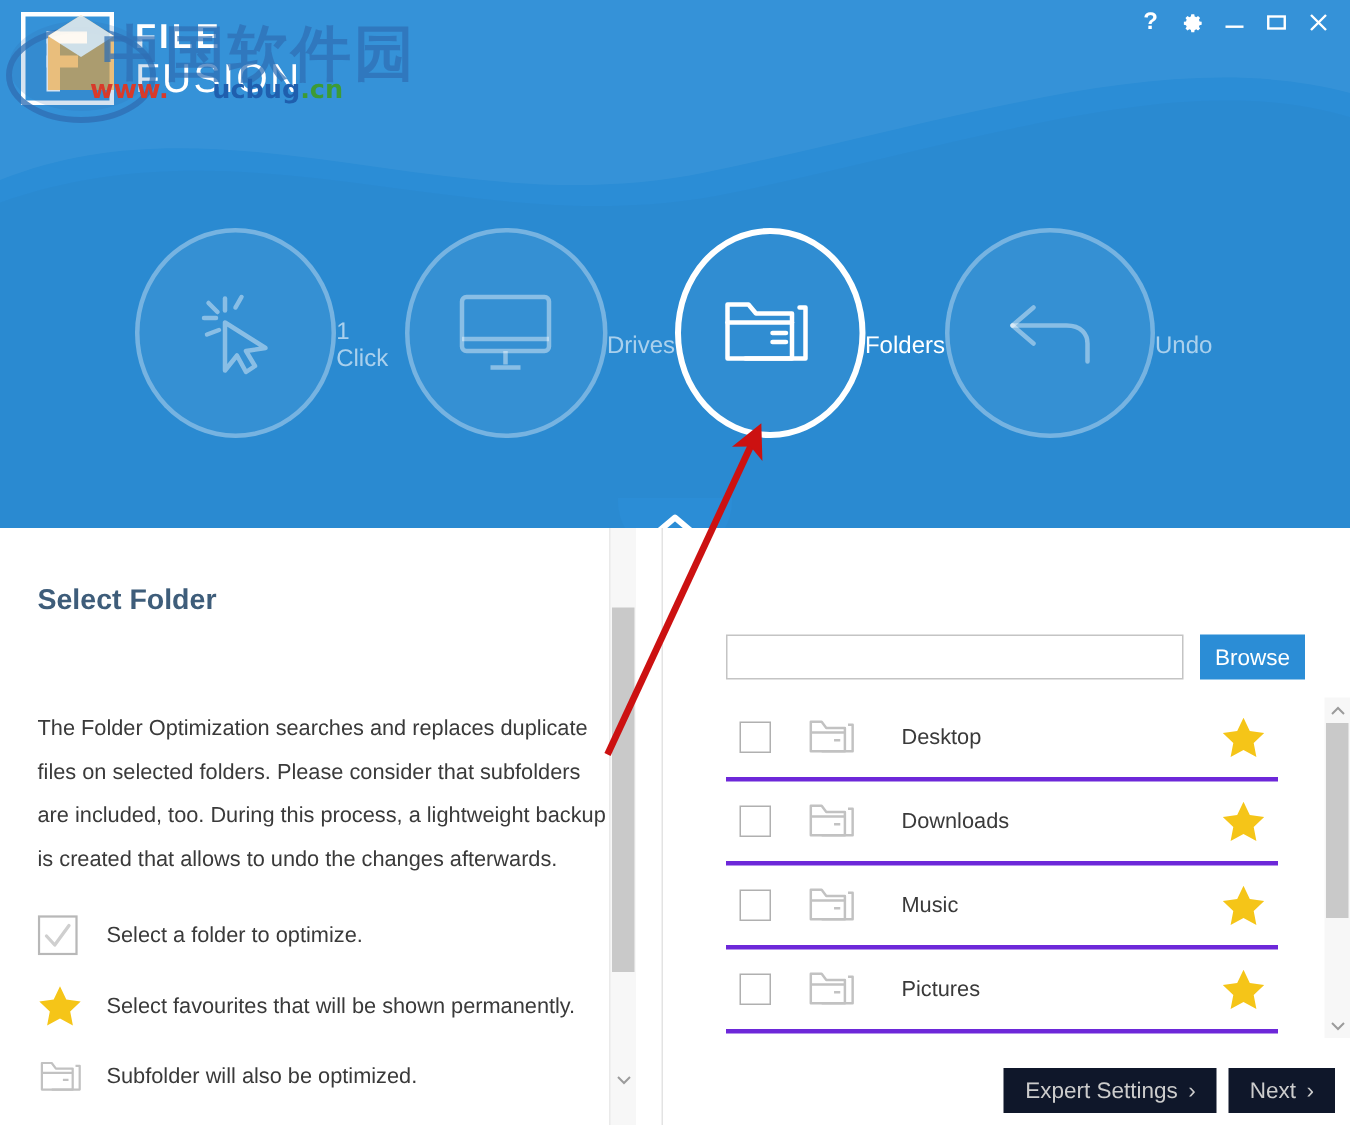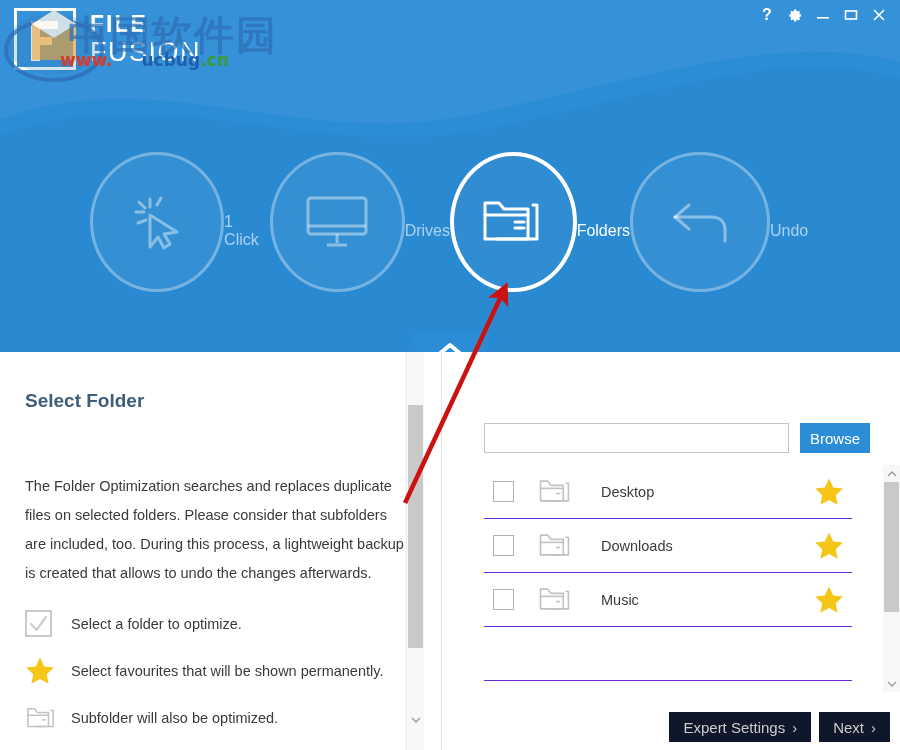--- a/index.html
+++ b/index.html
@@ -293,21 +293,21 @@
   .fl-inner {
     position: absolute;
     left: 0; top: 0;
     width: 368px;
   }
   .fl-row {
     position: relative;
     display: flex;
     align-items: center;
     height: 53px;
-    border-bottom: 1px solid #6d28d9;
+    border-bottom: 3px solid #6d28d9;
     cursor: pointer;
   }
   .fl-check {
     width: 21px; height: 21px;
     border: 1px solid #b0b0b0;
     box-sizing: border-box;
     background: #fff;
     margin-left: 9px;
     flex: none;
     cursor: pointer;
@@ -605,20 +605,37 @@
               </svg>
             </div>
             <div class="fl-name">Music</div>
             <div class="fl-star">
               <svg width="30" height="29" viewBox="0 0 30 29">
                 <path d="M15 1.5 L19.2 10.4 L28.8 11.6 L21.8 18.3 L23.6 27.7 L15 23 L6.4 27.7 L8.2 18.3 L1.2 11.6 L10.8 10.4 Z" fill="#f5c518"></path>
               </svg>
             </div>
           </div>
 
+          <div class="fl-row">
+            <div class="fl-check"></div>
+            <div class="fl-folder">
+              <svg width="36" height="31" viewBox="0 0 34 30" fill="none" stroke="#c2c2c2" stroke-width="1.6" stroke-linejoin="round">
+                <path d="M27 7 L30 7 L30 24 L10 24"></path>
+                  <path d="M3 24 L3 5 L10 5 L13 9 L25 9 L25 24 Z"></path>
+                <path d="M3 12 L25 12"></path>
+                  <path d="M18 17 L22 17"></path>
+              </svg>
+            </div>
+            <div class="fl-name">Pictures</div>
+            <div class="fl-star">
+              <svg width="30" height="29" viewBox="0 0 30 29">
+                <path d="M15 1.5 L19.2 10.4 L28.8 11.6 L21.8 18.3 L23.6 27.7 L15 23 L6.4 27.7 L8.2 18.3 L1.2 11.6 L10.8 10.4 Z" fill="#f5c518"></path>
+              </svg>
+            </div>
+          </div>
 
           <div class="fl-row">
 
             <div class="fl-name"></div>
 
           </div>
 
         </div>
       </div>
 

